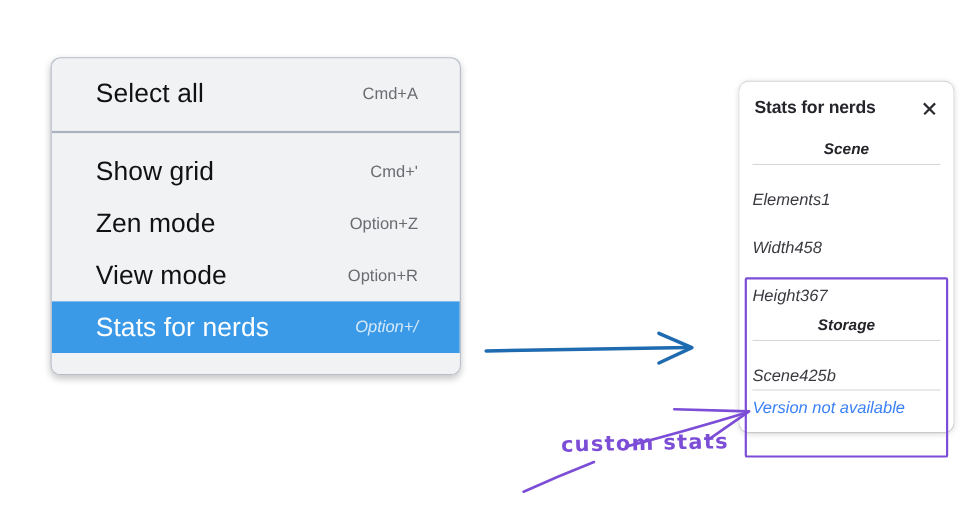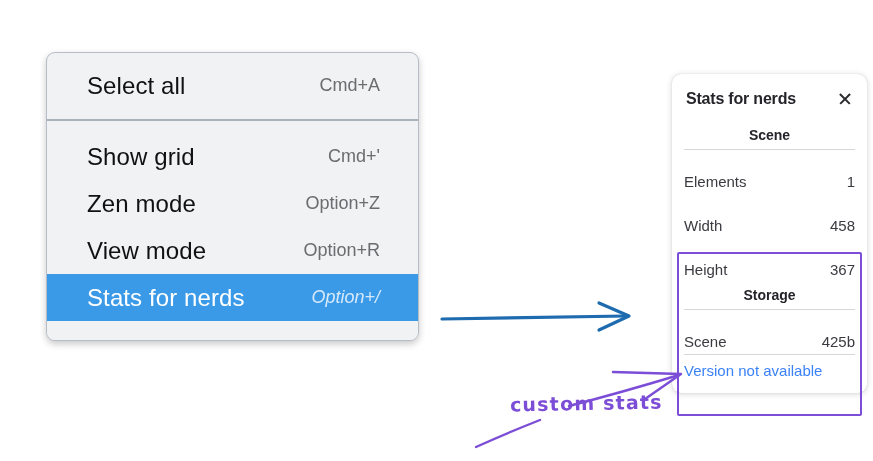--- a/index.html
+++ b/index.html
@@ -58,21 +58,21 @@
     box-sizing: border-box;
     cursor: default;
   }
   .menu-item .mi-label {
     font-size: 24px;
     color: #111113;
     letter-spacing: 0.1px;
     white-space: nowrap;
   }
   .menu-item .mi-shortcut {
-    font-size: 18px;
+    font-size: 15px;
     color: #6b6b70;
     white-space: nowrap;
   }
   .menu-item.selected {
     background: #3b9ae8;
   }
   .menu-item.selected .mi-label {
     color: #ffffff;
   }
   .menu-item.selected .mi-shortcut {
@@ -123,36 +123,37 @@
     top: 7px;
     width: 14px;
     height: 1.6px;
     background: #2b2b30;
   }
   .close-icon:before { transform: rotate(45deg); }
   .close-icon:after  { transform: rotate(-45deg); }
 
   .stats-body {
     margin-top: 12px;
+    font-style: italic;
   }
   .sec-header {
     text-align: center;
     font-size: 14px;
     font-weight: bold;
     color: #24242a;
     padding: 3px 10px 6px 10px;
   }
   .sec-rule {
     height: 1px;
     background: #d8d8dc;
     margin: 0 12px 4px 12px;
   }
   .stat-row {
     display: flex;
-    justify-content: space-between;
+    justify-content: flex-start;
     align-items: center;
     font-size: 15px;
     color: #3a3a40;
     padding: 2px 12px 2px 12px;
     height: 25px;
     box-sizing: border-box;
     margin-top: 19px;
   }
   .stat-row .sr-key { white-space: nowrap; }
   .stat-row .sr-val { white-space: nowrap; }

